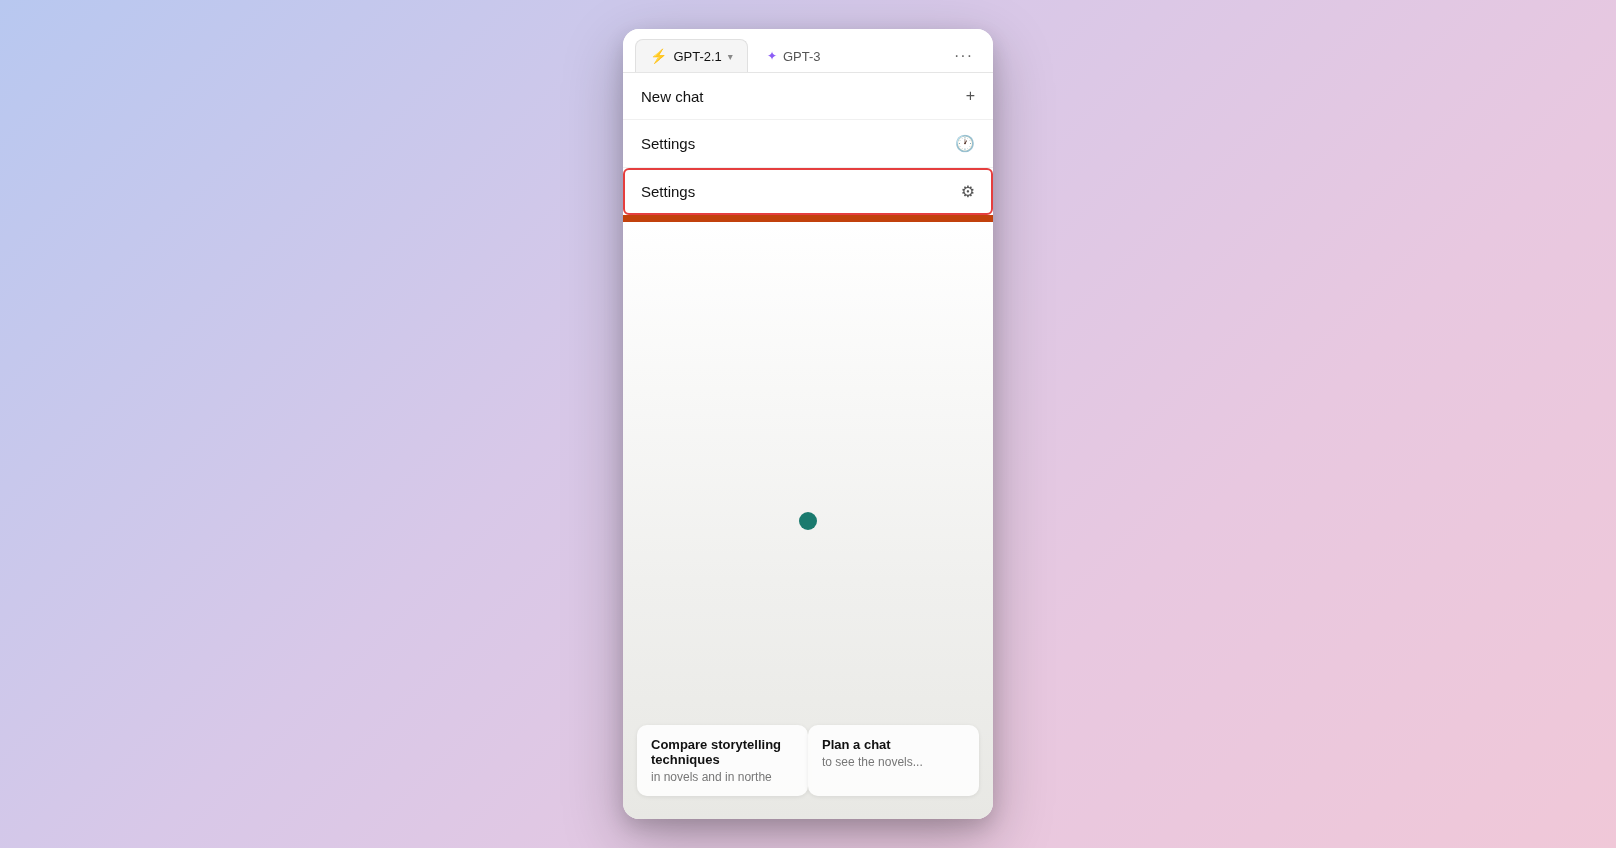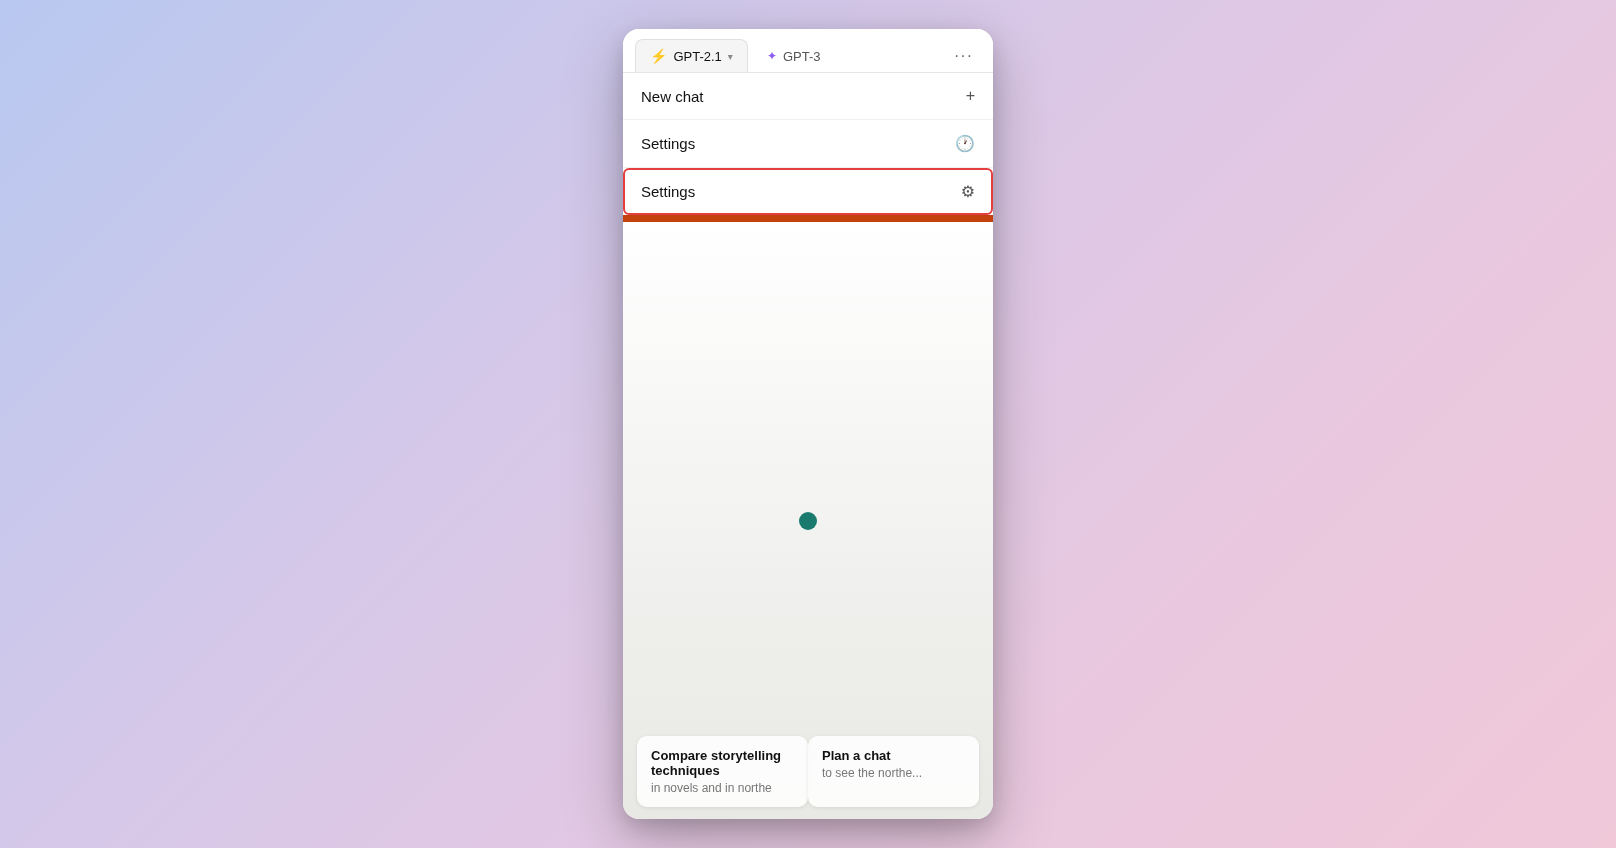--- a/index.html
+++ b/index.html
@@ -134,21 +134,21 @@
       border-radius: 50%;
       position: absolute;
       top: 50%;
       left: 50%;
       transform: translate(-50%, -50%);
     }
 
     
     .suggestion-bar {
       position: absolute;
-      bottom: 0;
+      bottom: 11px;
       left: 0;
       right: 0;
       display: flex;
       padding: 16px 14px 12px 14px;
       background: transparent;
     }
 
     .suggestion-card {
       flex: 1;
       background: rgba(255,255,255,0.85);
@@ -207,18 +207,18 @@
   <div class="main-content">
     <div class="loading-dot"></div>
 
     <div class="suggestion-bar">
       <div class="suggestion-card">
         <div class="card-title">Compare storytelling techniques</div>
         <div class="card-sub">in novels and in northe</div>
       </div>
       <div class="suggestion-card">
         <div class="card-title">Plan a chat</div>
-        <div class="card-sub">to see the northe...</div>
+        <div class="card-sub">to see the novels...</div>
       </div>
     </div>
   </div>
 
 </div>
 
 </body></html>

